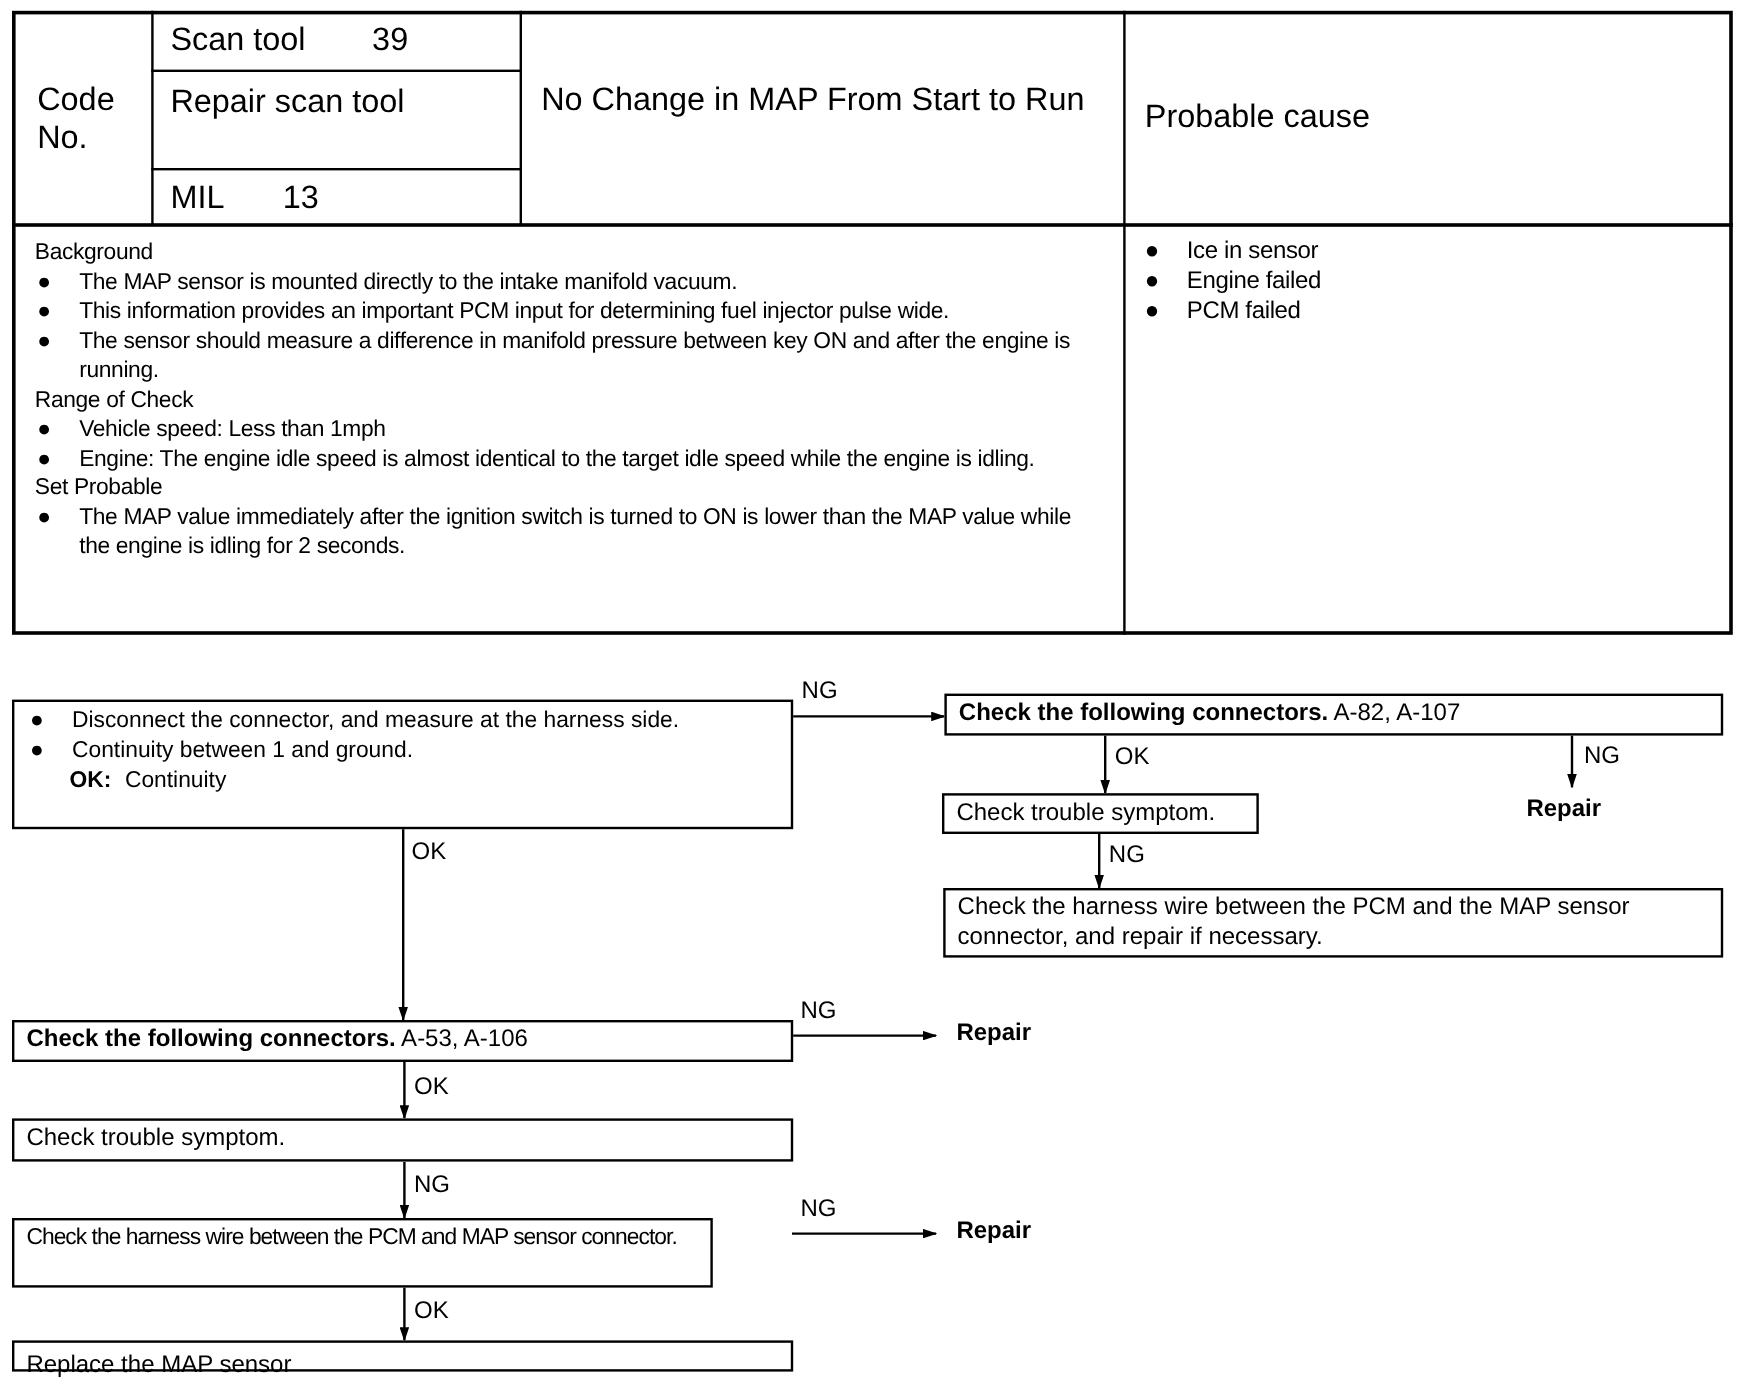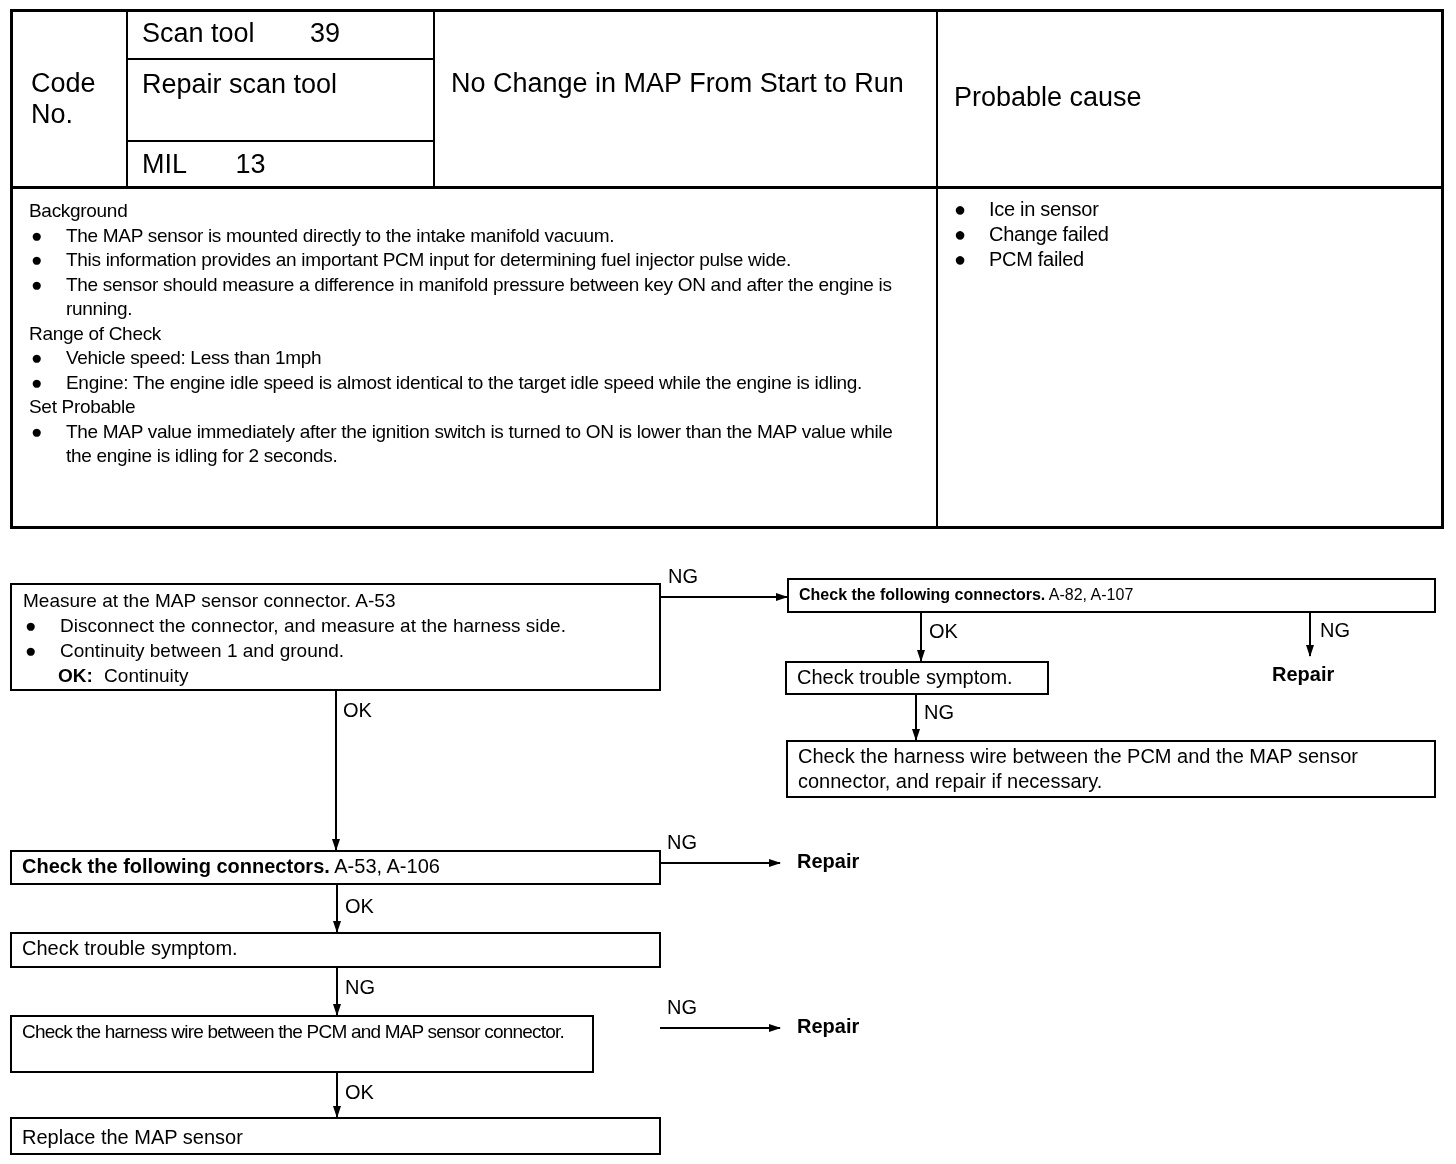--- a/index.html
+++ b/index.html
@@ -81,21 +81,21 @@
     </div>
 </div>
 
 <div class="abs body-txt" style="left:952px; top:197px; width:470px; font-size:20px; line-height:25px;">
   <div class="bul">
       <span class="dot">●</span>
       <span class="t">Ice in sensor</span>
     </div>
   <div class="bul">
       <span class="dot">●</span>
-      <span class="t">Change failed</span>
+      <span class="t">Engine failed</span>
     </div>
   <div class="bul">
       <span class="dot">●</span>
       <span class="t">PCM failed</span>
     </div>
 </div>
 
 <svg class="flow" width="1456" height="1164">
   <defs>
     <marker id="arrow" markerWidth="12" markerHeight="8" refX="11" refY="4" orient="auto" markerUnits="userSpaceOnUse">
@@ -118,54 +118,53 @@
   <line x1="337" y1="885" x2="337" y2="932" stroke="#000" stroke-width="2" marker-end="url(#arrow)"></line>
 
   <line x1="337" y1="968" x2="337" y2="1015" stroke="#000" stroke-width="2" marker-end="url(#arrow)"></line>
 
   <line x1="660" y1="1028" x2="780" y2="1028" stroke="#000" stroke-width="2" marker-end="url(#arrow)"></line>
 
   <line x1="337" y1="1072" x2="337" y2="1117" stroke="#000" stroke-width="2" marker-end="url(#arrow)"></line>
 </svg>
 
 <div class="box" style="left:10px; top:583px; width:651px; height:108px; padding:3px 11px;">
-  <div>Measure at the MAP sensor connector. A-53</div>
   <div class="bul">
       <span class="dot">●</span>
       <span class="t">Disconnect the connector, and measure at the harness side.</span>
     </div>
   <div class="bul">
       <span class="dot">●</span>
       <span class="t">Continuity between 1 and ground.</span>
     </div>
   <div style="padding-left:35px;">
     <b>OK:</b>
     <span style="margin-left:6px;">Continuity</span>
   </div>
 </div>
 
-<div class="box" style="left:787px; top:578px; width:649px; height:35px; font-size:16px;">
+<div class="box" style="left:787px; top:578px; width:649px; height:35px; font-size:20px;">
   <b>Check the following connectors.</b>
   <span>A-82, A-107</span>
 </div>
 
 <div class="box" style="left:785px; top:661px; width:264px; height:34px; font-size:20px;">Check trouble symptom.</div>
 
 <div class="box" style="left:786px; top:740px; width:650px; height:58px; font-size:20px;padding-left:10px;">Check the harness wire between the PCM and the MAP sensor connector, and repair if necessary.</div>
 
 <div class="box" style="left:10px; top:850px; width:651px; height:35px; font-size:20px;">
   <b>Check the following connectors.</b>
   <span>A-53, A-106</span>
 </div>
 
 <div class="box" style="left:10px; top:932px; width:651px; height:36px; font-size:20px;">Check trouble symptom.</div>
 
 <div class="box" style="left:10px; top:1015px; width:584px; height:58px; font-size:19px; letter-spacing:-0.8px;">Check the harness wire between the PCM and MAP sensor connector.</div>
 
-<div class="box" style="left:10px; top:1117px; width:651px; height:38px; font-size:20px; padding-top:6px;">Replace the MAP sensor</div>
+<div class="box" style="left:10px; top:1117px; width:651px; height:26px; font-size:20px; padding-top:6px;">Replace the MAP sensor</div>
 
 <div class="lbl" style="left:668px; top:565px;">NG</div>
 <div class="lbl" style="left:343px; top:699px;">OK</div>
 <div class="lbl" style="left:929px; top:620px;">OK</div>
 <div class="lbl" style="left:1320px; top:619px;">NG</div>
 <div class="repair" style="left:1272px; top:663px;">Repair</div>
 <div class="lbl" style="left:924px; top:701px;">NG</div>
 
 <div class="lbl" style="left:667px; top:831px;">NG</div>
 <div class="repair" style="left:797px; top:850px;">Repair</div>

